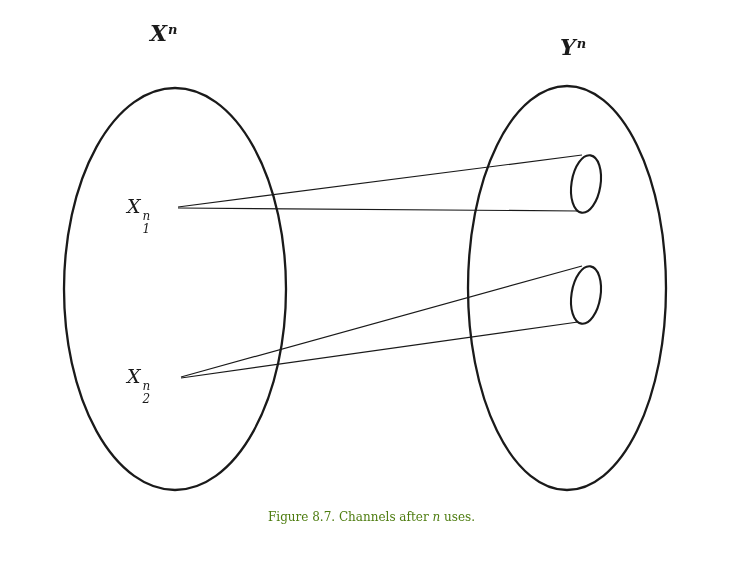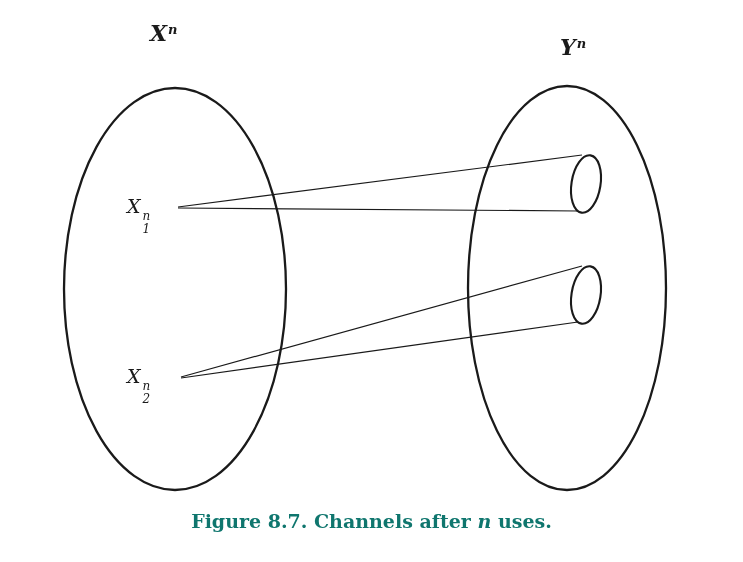--- a/index.html
+++ b/index.html
@@ -54,23 +54,23 @@
     margin-left: 2px;
     font-style: italic;
   }
   
   .caption {
     position: absolute;
     left: 0;
     top: 510px;
     width: 100%;
     text-align: center;
-    font-size: 19px;
-    font-weight: bold;
-    color: #0f766e;
+    font-size: 12px;
+    font-weight: normal;
+    color: #4d7c0f;
   }
   .caption .cap-var {
     font-style: italic;
   }
 </style>
 </head>
 <body>
 
 <div class="page">
 

